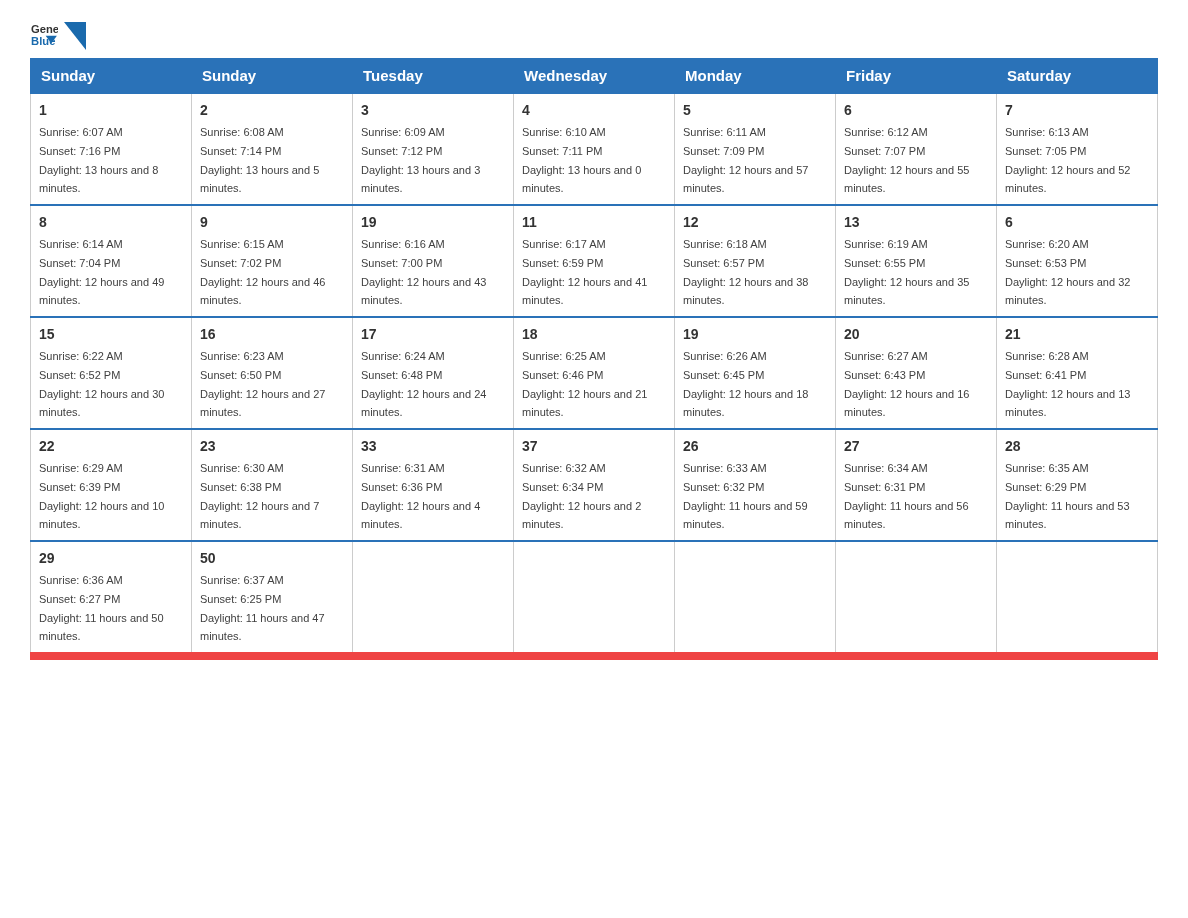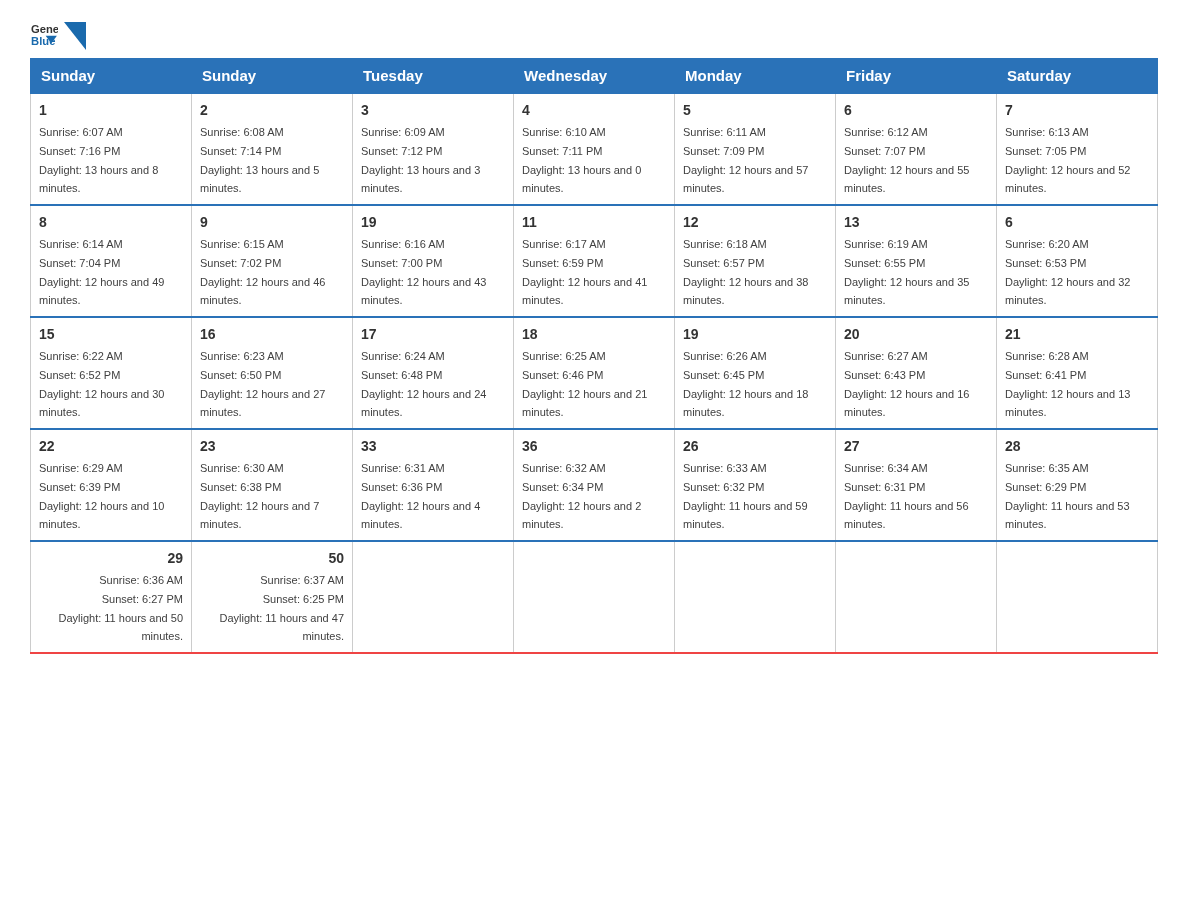--- a/index.html
+++ b/index.html
@@ -71,22 +71,21 @@
       font-weight: bold;
       color: #333;
       display: block;
       margin-bottom: 2px;
     }
     .calendar tbody tr td .day-info {
       color: #404040;
       font-size: 11px;
     }
     .calendar tbody tr:last-child td {
-      border-bottom: 2px solid #ef4444;
-      text-align: right;
+      border-bottom: 8px solid #ef4444;
     }
     .empty-cell {
       background: #fff;
       border-top: 2px solid #2a72b8 !important;
     }
   </style>
 </head>
 <body>
 
 <div class="header">
@@ -222,21 +221,21 @@
       </td>
         <td>
         <span class="day-num">23</span>
         <span class="day-info">Sunrise: 6:30 AM<br>Sunset: 6:38 PM<br>Daylight: 12 hours and 7 minutes.</span>
       </td>
         <td>
         <span class="day-num">33</span>
         <span class="day-info">Sunrise: 6:31 AM<br>Sunset: 6:36 PM<br>Daylight: 12 hours and 4 minutes.</span>
       </td>
         <td>
-        <span class="day-num">36</span>
+        <span class="day-num">37</span>
         <span class="day-info">Sunrise: 6:32 AM<br>Sunset: 6:34 PM<br>Daylight: 12 hours and 2 minutes.</span>
       </td>
         <td>
         <span class="day-num">26</span>
         <span class="day-info">Sunrise: 6:33 AM<br>Sunset: 6:32 PM<br>Daylight: 11 hours and 59 minutes.</span>
       </td>
         <td>
         <span class="day-num">27</span>
         <span class="day-info">Sunrise: 6:34 AM<br>Sunset: 6:31 PM<br>Daylight: 11 hours and 56 minutes.</span>
       </td>

